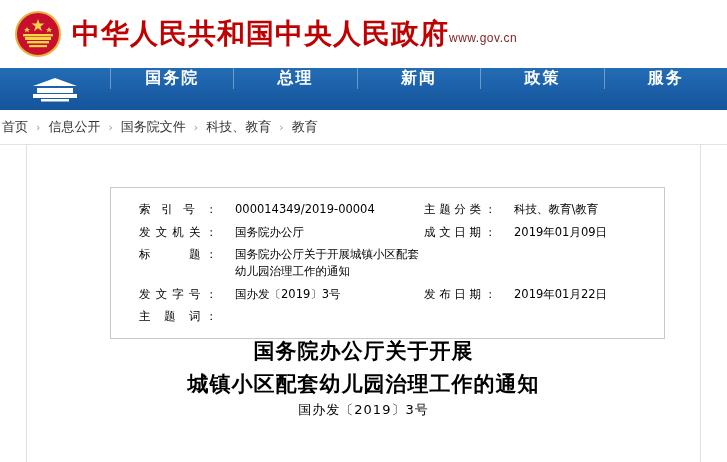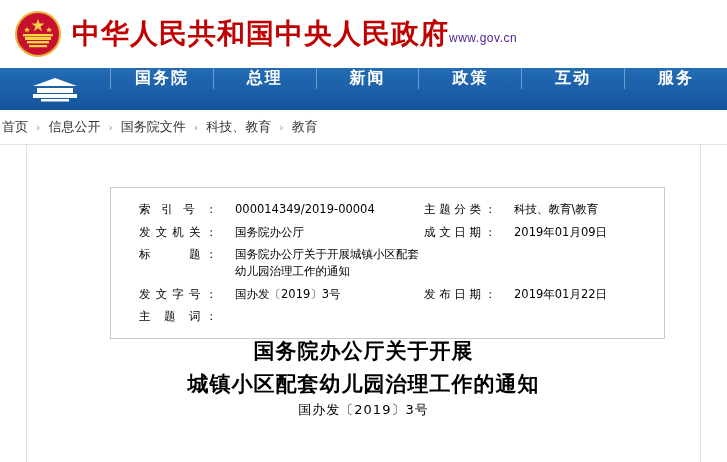--- a/index.html
+++ b/index.html
@@ -42,21 +42,21 @@
     font-size: 28px;
     font-weight: bold;
     color: #c00000;
     letter-spacing: 1px;
     line-height: 1.1;
     white-space: nowrap;
   }
   .site-domain {
     font-family: "Liberation Sans", sans-serif;
     font-size: 12px;
-    color: #4c1d95;
+    color: #7f1d1d;
     letter-spacing: 0.5px;
     margin-top: 12px;
     text-align: right;
   }
 
   
   .nav-bar {
     height: 42px;
     background: #1a5fa8;
     background: linear-gradient(to bottom, #236cb4, #14549c);
@@ -229,21 +229,20 @@
       <rect x="10" y="14" width="36" height="5" fill="#ffffff"></rect>
       <polygon points="28,4 50,12 6,12" fill="#ffffff"></polygon>
       <rect x="14" y="25" width="28" height="2.5" fill="#ffffff"></rect>
     </svg>
   </div>
   <div class="nav-items">
     <div class="nav-item">国务院</div>
     <div class="nav-item">总理</div>
     <div class="nav-item">新闻</div>
     <div class="nav-item">政策</div>
-    <div class="nav-item">互动</div>
     <div class="nav-item">服务</div>
   </div>
 </div>
 
 <div class="breadcrumb">
   <span class="crumb">首页</span>
   <span class="crumb-sep">›</span>
   <span class="crumb">信息公开</span>
   <span class="crumb-sep">›</span>
   <span class="crumb">国务院文件</span>

